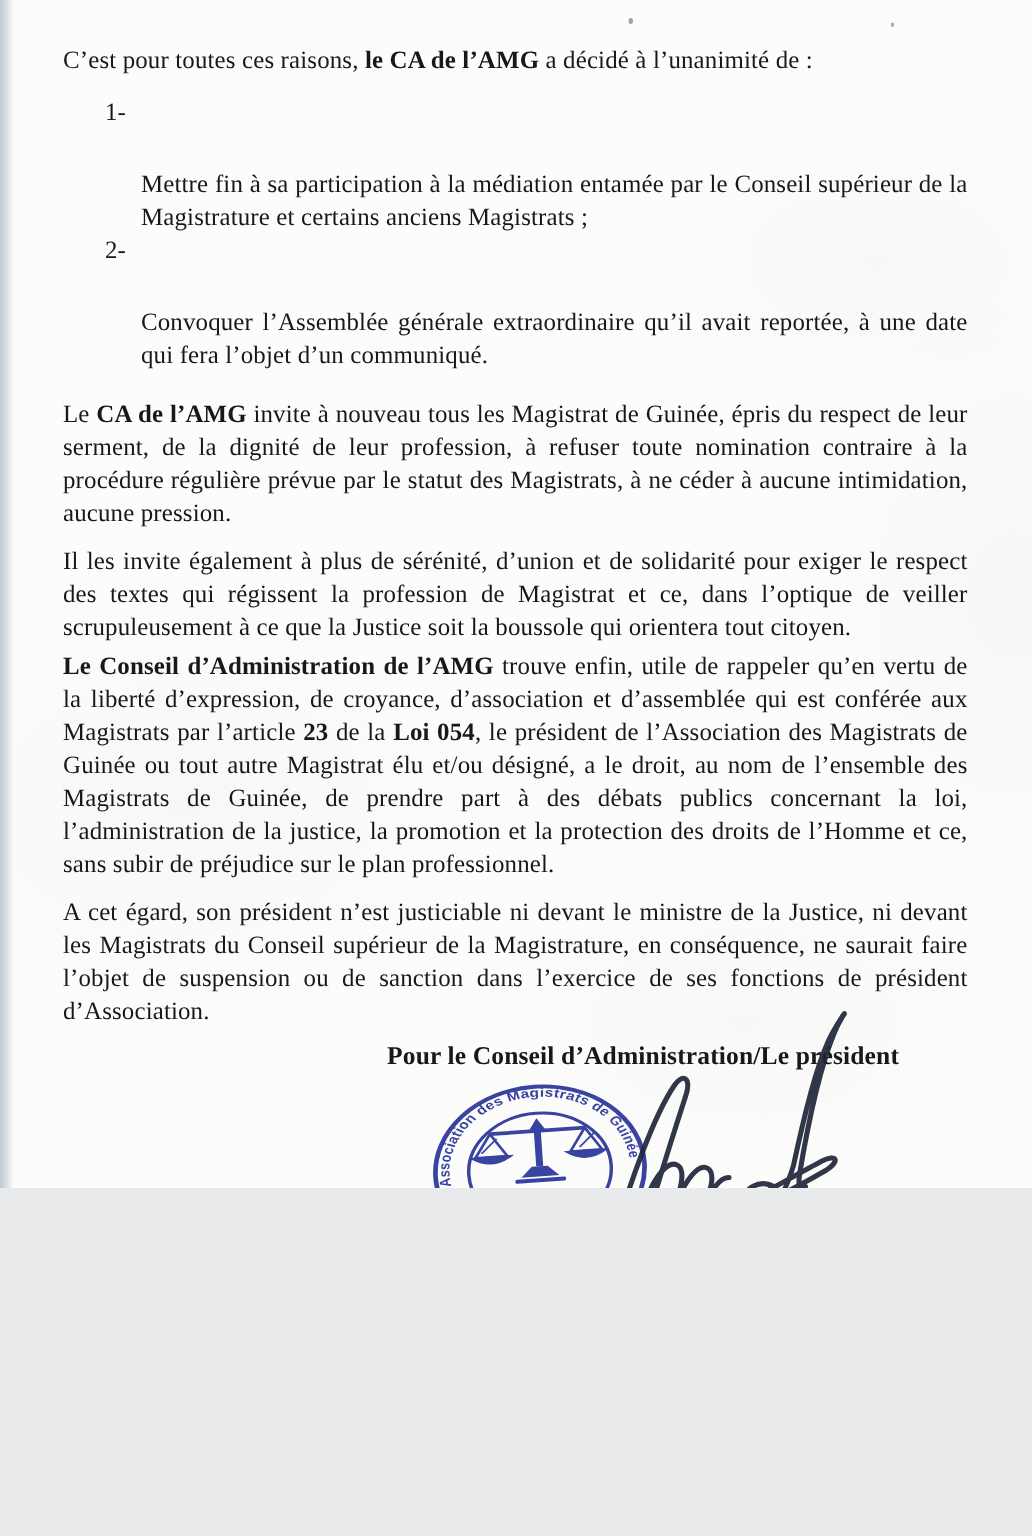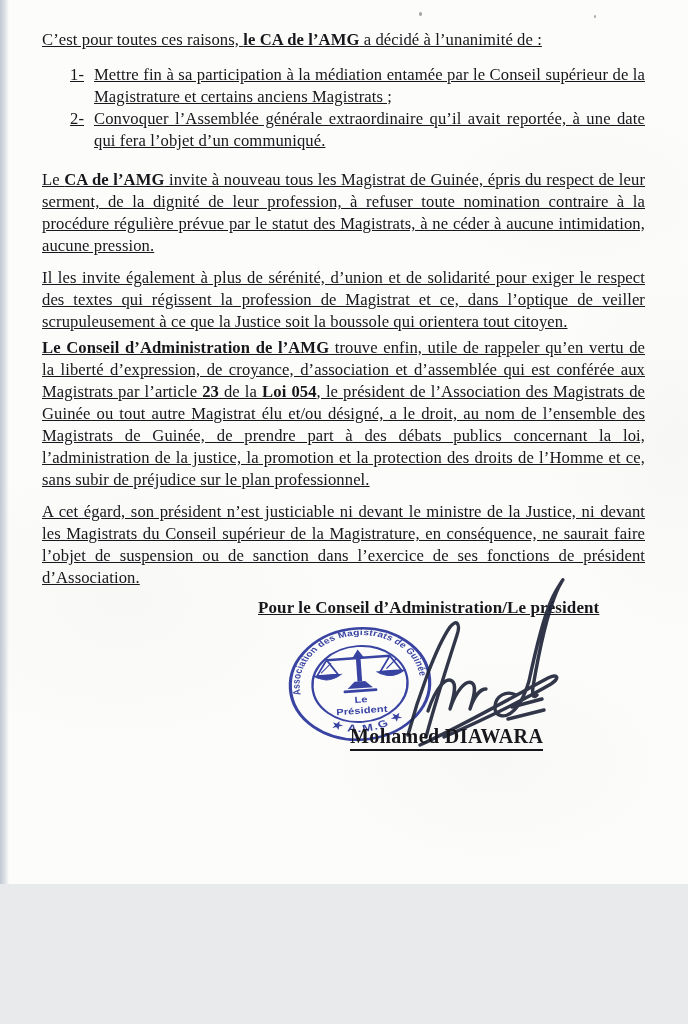--- a/index.html
+++ b/index.html
@@ -4,30 +4,29 @@
 <style>
   html,body{margin:0;padding:0;}
   body{
     width:688px;height:1024px;
     font-family:"Liberation Serif", serif;
     background:#e9eaec;
     overflow:hidden;
   }
   .page{
     position:relative;
-    width:688px;height:884px;
+    width:688px;height:792px;
     color:#17171c;
     background:
       radial-gradient(ellipse 220px 130px at 85% 22%, rgba(40,40,45,0.02), transparent 70%),
       radial-gradient(ellipse 320px 220px at 18% 68%, rgba(40,40,45,0.018), transparent 70%),
       radial-gradient(ellipse 260px 160px at 72% 86%, rgba(40,40,45,0.02), transparent 70%),
       radial-gradient(ellipse 200px 300px at 98% 50%, rgba(40,40,45,0.025), transparent 70%),
       #fcfcfa;
     overflow:hidden;
-    text-decoration:underline;
   }
   .scan-edge{
     position:absolute;left:0;top:0;bottom:0;width:9px;
     background:linear-gradient(to right,#c2c8d2 0%, #dde1e7 55%, rgba(255,255,255,0) 100%);
   }
   .speck{position:absolute;background:#5a5a60;border-radius:50%;opacity:.55;}
   .speck.s1{left:419px;top:12px;width:3px;height:4px;}
   .speck.s2{left:594px;top:15px;width:2px;height:3px;}
 
   .content{
@@ -38,21 +37,21 @@
     letter-spacing:.1px;
   }
   p{margin:0;text-align:justify;}
   b{font-weight:bold;}
   .intro{margin-bottom:13px;}
   .decisions{
     list-style:none;margin:0 0 17px 0;padding:0 0 0 28px;
   }
   .decisions li{display:flex;align-items:flex-start;}
   .decisions .marker{flex:0 0 24px;}
-  .decisions .li-text{flex:1;text-align:justify;}
+  .decisions .li-text{flex:1;text-align:justify;margin-top:48px;}
   .p-invitation{margin-bottom:10px;}
   .p-serenite{margin-bottom:4px;}
   .p-rappel{margin-bottom:10px;}
   .p-egard{margin-bottom:8px;}
 
   .sig-block{position:relative;}
   .sig-title{
     margin:2px 0 0 216px;
     font-weight:bold;
     font-size:17px;

